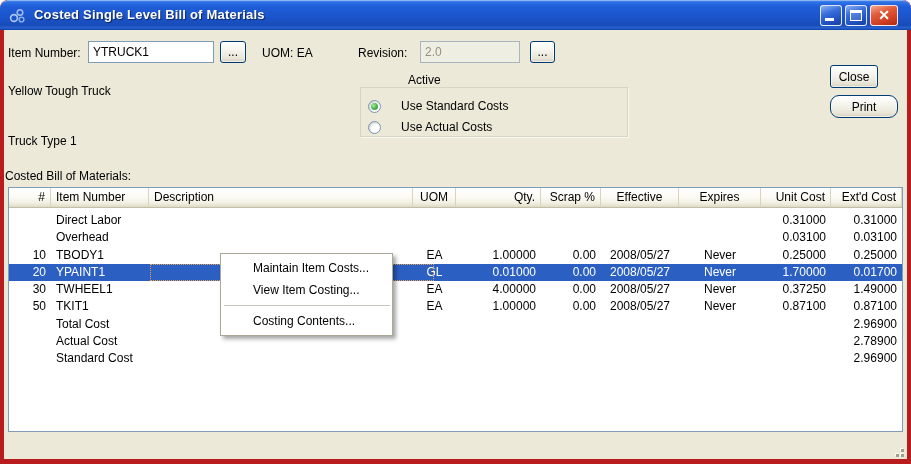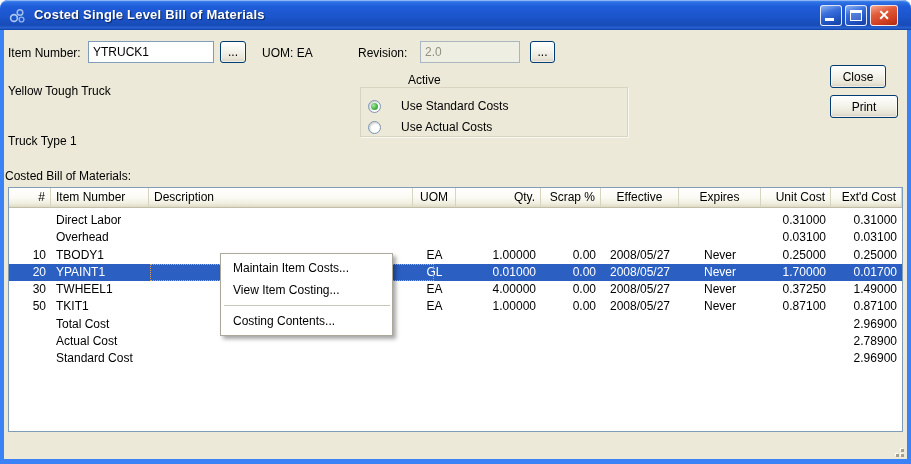--- a/index.html
+++ b/index.html
@@ -1,20 +1,20 @@
 <!DOCTYPE html>
 <html><head>
 <meta charset="utf-8">
 <style>
   * { margin:0; padding:0; box-sizing:border-box; }
   body { background:#ffffff; font-family:"Liberation Sans", sans-serif; }
 
   .window {
     position:relative; width:911px; height:464px;
-    background:#3b82f6; border-radius:8px 8px 0 0; overflow:hidden;
+    background:#b91c1c; border-radius:8px 8px 0 0; overflow:hidden;
   }
   .titlebar {
     position:absolute; left:0; top:0; right:0; height:30px;
     background:linear-gradient(180deg,#5A94F0 0%, #2E73E6 7%, #1E5CD8 22%, #1C55CC 55%, #174BB8 84%, #2B63D2 93%, #0C3FA6 100%);
     border-radius:8px 8px 0 0;
     box-shadow:inset 0 1px 0 rgba(255,255,255,.35);
   }
   .title-icon { position:absolute; left:9px; top:7px; width:18px; height:18px; }
   .title-text {
     position:absolute; left:34px; top:7px; color:#fff; font-weight:bold;
@@ -94,21 +94,21 @@
   .focus-rect {
     position:absolute; left:141px; top:55.7px; width:284px; height:17.5px;
     border:1px dotted #E5A353; pointer-events:none; z-index:5;
   }
 
   .menu {
     position:absolute; left:220px; top:253px; width:173px; z-index:20;
     background:#fff; border:1px solid #ACA899; padding:3px 0;
     box-shadow:3px 3px 4px rgba(0,0,0,.35);
   }
-  .menu-item { height:22px; line-height:22px; padding-left:12px; font-size:12px; white-space:nowrap; }
+  .menu-item { height:22px; line-height:22px; padding-left:32px; font-size:12px; white-space:nowrap; }
   .menu-sep { height:1px; background:#C8C5BA; margin:4px 2px 4px 3px; }
 
   .grip { position:absolute; right:7px; bottom:7px; width:13px; height:13px; }
   .grip i { position:absolute; width:3px; height:3px; background:#A39F8C; box-shadow:-1px -1px 0 #fdfcf5; }
   .grip .d1 { right:0; bottom:0; } .grip .d2 { right:5px; bottom:0; } .grip .d3 { right:0; bottom:5px; }
 </style>
 </head>
 <body>
 
 <div class="window">
@@ -148,22 +148,22 @@
   <div class="groupbox"></div>
   <div class="radio-row" style="left:368px; top:97px;">
     <span class="radio selected"></span>
     <span class="radio-label">Use Standard Costs</span>
   </div>
   <div class="radio-row" style="left:368px; top:118px;">
     <span class="radio"></span>
     <span class="radio-label">Use Actual Costs</span>
   </div>
 
-  <button class="xp-btn" style="left:830px; top:65px; width:56px; height:23px;">Close</button>
-  <button class="xp-btn" style="left:830px; top:95px; width:68px; height:23px;">Print</button>
+  <button class="xp-btn" style="left:830px; top:65px; width:48px; height:23px;">Close</button>
+  <button class="xp-btn" style="left:830px; top:95px; width:68px; height:23px;border-radius:9px;">Print</button>
 
   <span class="lbl" style="left:5px; top:169px;">Costed Bill of Materials:</span>
   <div class="table">
     <div class="thead">
         <div class="th ar">#</div>
         <div class="th al">Item Number</div>
         <div class="th al">Description</div>
         <div class="th ac">UOM</div>
         <div class="th ar">Qty.</div>
         <div class="th ar">Scrap %</div>

